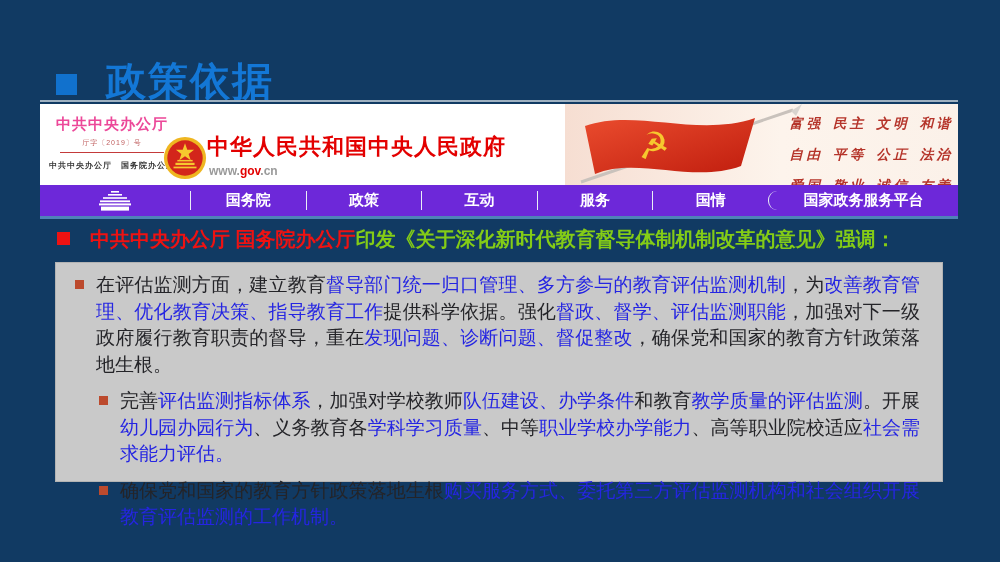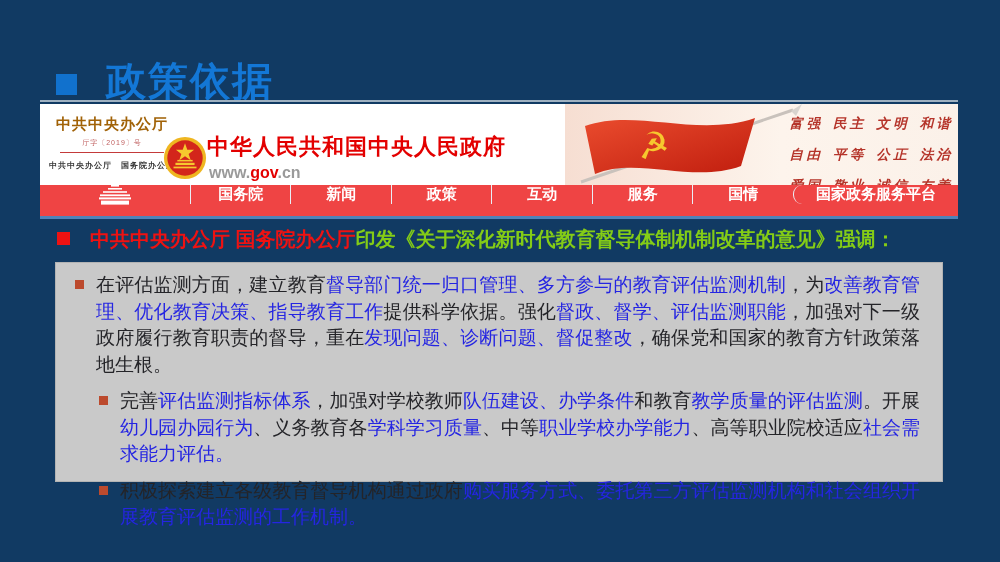--- a/index.html
+++ b/index.html
@@ -8,42 +8,42 @@
 
   
   .title-row{position:absolute;left:56px;top:38px;display:flex;align-items:center;gap:13px;}
   .title-square{width:21px;height:21px;background:#1171cd;margin-top:6px;}
   .page-title{margin:16px;font-size:40px;font-weight:bold;color:#1377d6;letter-spacing:2px;}
   .title-underline{position:absolute;left:40px;top:100px;width:918px;height:2px;background:#9fb1c1;}
 
   
   .gov-band{position:absolute;left:40px;top:104px;width:918px;height:81px;background:#ffffff;}
   .doc-thumb{position:absolute;left:8px;top:4px;width:128px;height:72px;text-align:center;}
-  .doc-agency{font-family:"Liberation Serif",serif;font-weight:bold;color:#a16207;
+  .doc-agency{font-family:"Liberation Serif",serif;font-weight:bold;color:#ec4899;
               font-size:15px;letter-spacing:1px;margin-top:7px;}
   .doc-number{font-size:7px;color:#c06060;margin-top:4px;letter-spacing:1px;}
   .doc-divider{width:104px;height:1px;background:#c43a3a;margin:4px auto 0;}
   .doc-footer{font-family:"Liberation Serif",serif;font-size:8px;font-weight:bold;
               color:#3a3a3a;margin-top:7px;letter-spacing:1px;}
   .emblem{position:absolute;left:123px;top:32px;}
   .site-title{position:absolute;left:167px;top:28px;font-size:22px;font-weight:bold;
               color:#e30000;letter-spacing:1px;white-space:nowrap;}
-  .site-url{position:absolute;left:169px;top:60px;font-size:16px;color:#9a9a9a;font-weight:bold;}
+  .site-url{position:absolute;left:169px;top:60px;font-size:12px;color:#9a9a9a;font-weight:bold;}
   .site-url .gov{color:#e30000;}
   .values-block{position:absolute;left:525px;top:0;width:393px;height:81px;
                 background:linear-gradient(90deg,#f6ded2 0%,#fdf4ec 55%,#fbf1e9 100%);overflow:hidden;}
   .flag-svg{position:absolute;left:2px;top:0;}
   .values-grid{position:absolute;right:8px;top:11px;display:grid;
                grid-template-columns:repeat(4,auto);column-gap:22px;row-gap:3px;gap:13px;}
   .value-term{font-family:"Liberation Serif",serif;font-weight:bold;font-style:italic;
               color:#b5342a;font-size:13.5px;white-space:nowrap;}
 
   
   .gov-nav{position:absolute;left:40px;top:185px;width:918px;height:31px;
-           background:#ef4444;display:flex;align-items:flex-start;}
+           background:#6d28d9;display:flex;align-items:center;}
   .nav-home{width:150px;display:flex;align-items:center;justify-content:center;cursor:pointer;}
   .nav-items{display:flex;flex:1;}
   .nav-item{flex:1;border-left:1px solid #e9eff6;color:#ffffff;font-weight:bold;font-size:15px;
             display:flex;align-items:center;justify-content:center;white-space:nowrap;cursor:pointer;}
   .nav-item-wide{flex:1.65;border-radius:9px;}
   .nav-strip{position:absolute;left:40px;top:216px;width:918px;height:3px;background:#4f83b8;}
 
   
   .headline{position:absolute;left:57px;top:224px;width:905px;font-size:20px;
             font-weight:bold;line-height:30px;white-space:nowrap;}
@@ -134,21 +134,20 @@
         <rect x="14" y="0" width="8" height="1.6"></rect>
         <rect x="11" y="3" width="14" height="1.6"></rect>
         <rect x="6" y="6.2" width="24" height="1.6"></rect>
         <rect x="3" y="9.4" width="30" height="1.8"></rect>
         <rect x="2" y="12.4" width="32" height="2"></rect>
         <rect x="4" y="15.6" width="28" height="4"></rect>
       </svg>
     </div>
     <div class="nav-items">
         <div class="nav-item">国务院</div>
-        <div class="nav-item">新闻</div>
         <div class="nav-item">政策</div>
         <div class="nav-item">互动</div>
         <div class="nav-item">服务</div>
         <div class="nav-item">国情</div>
         <div class="nav-item nav-item-wide">国家政务服务平台</div>
       </div>
   </div>
   <div class="nav-strip"></div>
 
   <div class="headline">
@@ -159,17 +158,17 @@
     <div class="bullet-item">
       <span class="bullet-square"></span>
       <div class="bullet-text"><span class="seg-black">在评估监测方面，建立教育</span><span class="seg-blue">督导部门统一归口管理、多方参与的教育评估监测机制</span><span class="seg-black">，为</span><span class="seg-blue">改善教育管理、优化教育决策、指导教育工作</span><span class="seg-black">提供科学依据。强化</span><span class="seg-blue">督政、督学、评估监测职能</span><span class="seg-black">，加强对下一级政府履行教育职责的督导，重在</span><span class="seg-blue">发现问题、诊断问题、督促整改</span><span class="seg-black">，确保党和国家的教育方针政策落地生根。</span></div>
     </div>
     <div class="bullet-item">
       <span class="bullet-square"></span>
       <div class="bullet-text"><span class="seg-black">完善</span><span class="seg-blue">评估监测指标体系</span><span class="seg-black">，加强对学校教师</span><span class="seg-blue">队伍建设、办学条件</span><span class="seg-black">和教育</span><span class="seg-blue">教学质量的评估监测</span><span class="seg-black">。开展</span><span class="seg-blue">幼儿园办园行为</span><span class="seg-black">、义务教育各</span><span class="seg-blue">学科学习质量</span><span class="seg-black">、中等</span><span class="seg-blue">职业学校办学能力</span><span class="seg-black">、高等职业院校适应</span><span class="seg-blue">社会需求能力评估。</span></div>
     </div>
     <div class="bullet-item">
       <span class="bullet-square"></span>
-      <div class="bullet-text"><span class="seg-black">积极探索建立各级教育督导机构通过政府</span><span class="seg-blue">购买服务方式、委托第三方评估监测机构和社会组织开展教育评估监测的工作机制。</span></div>
+      <div class="bullet-text"><span class="seg-black">确保党和国家的教育方针政策落地生根</span><span class="seg-blue">购买服务方式、委托第三方评估监测机构和社会组织开展教育评估监测的工作机制。</span></div>
     </div>
   </div>
 
 </div>
 
 </body></html>

